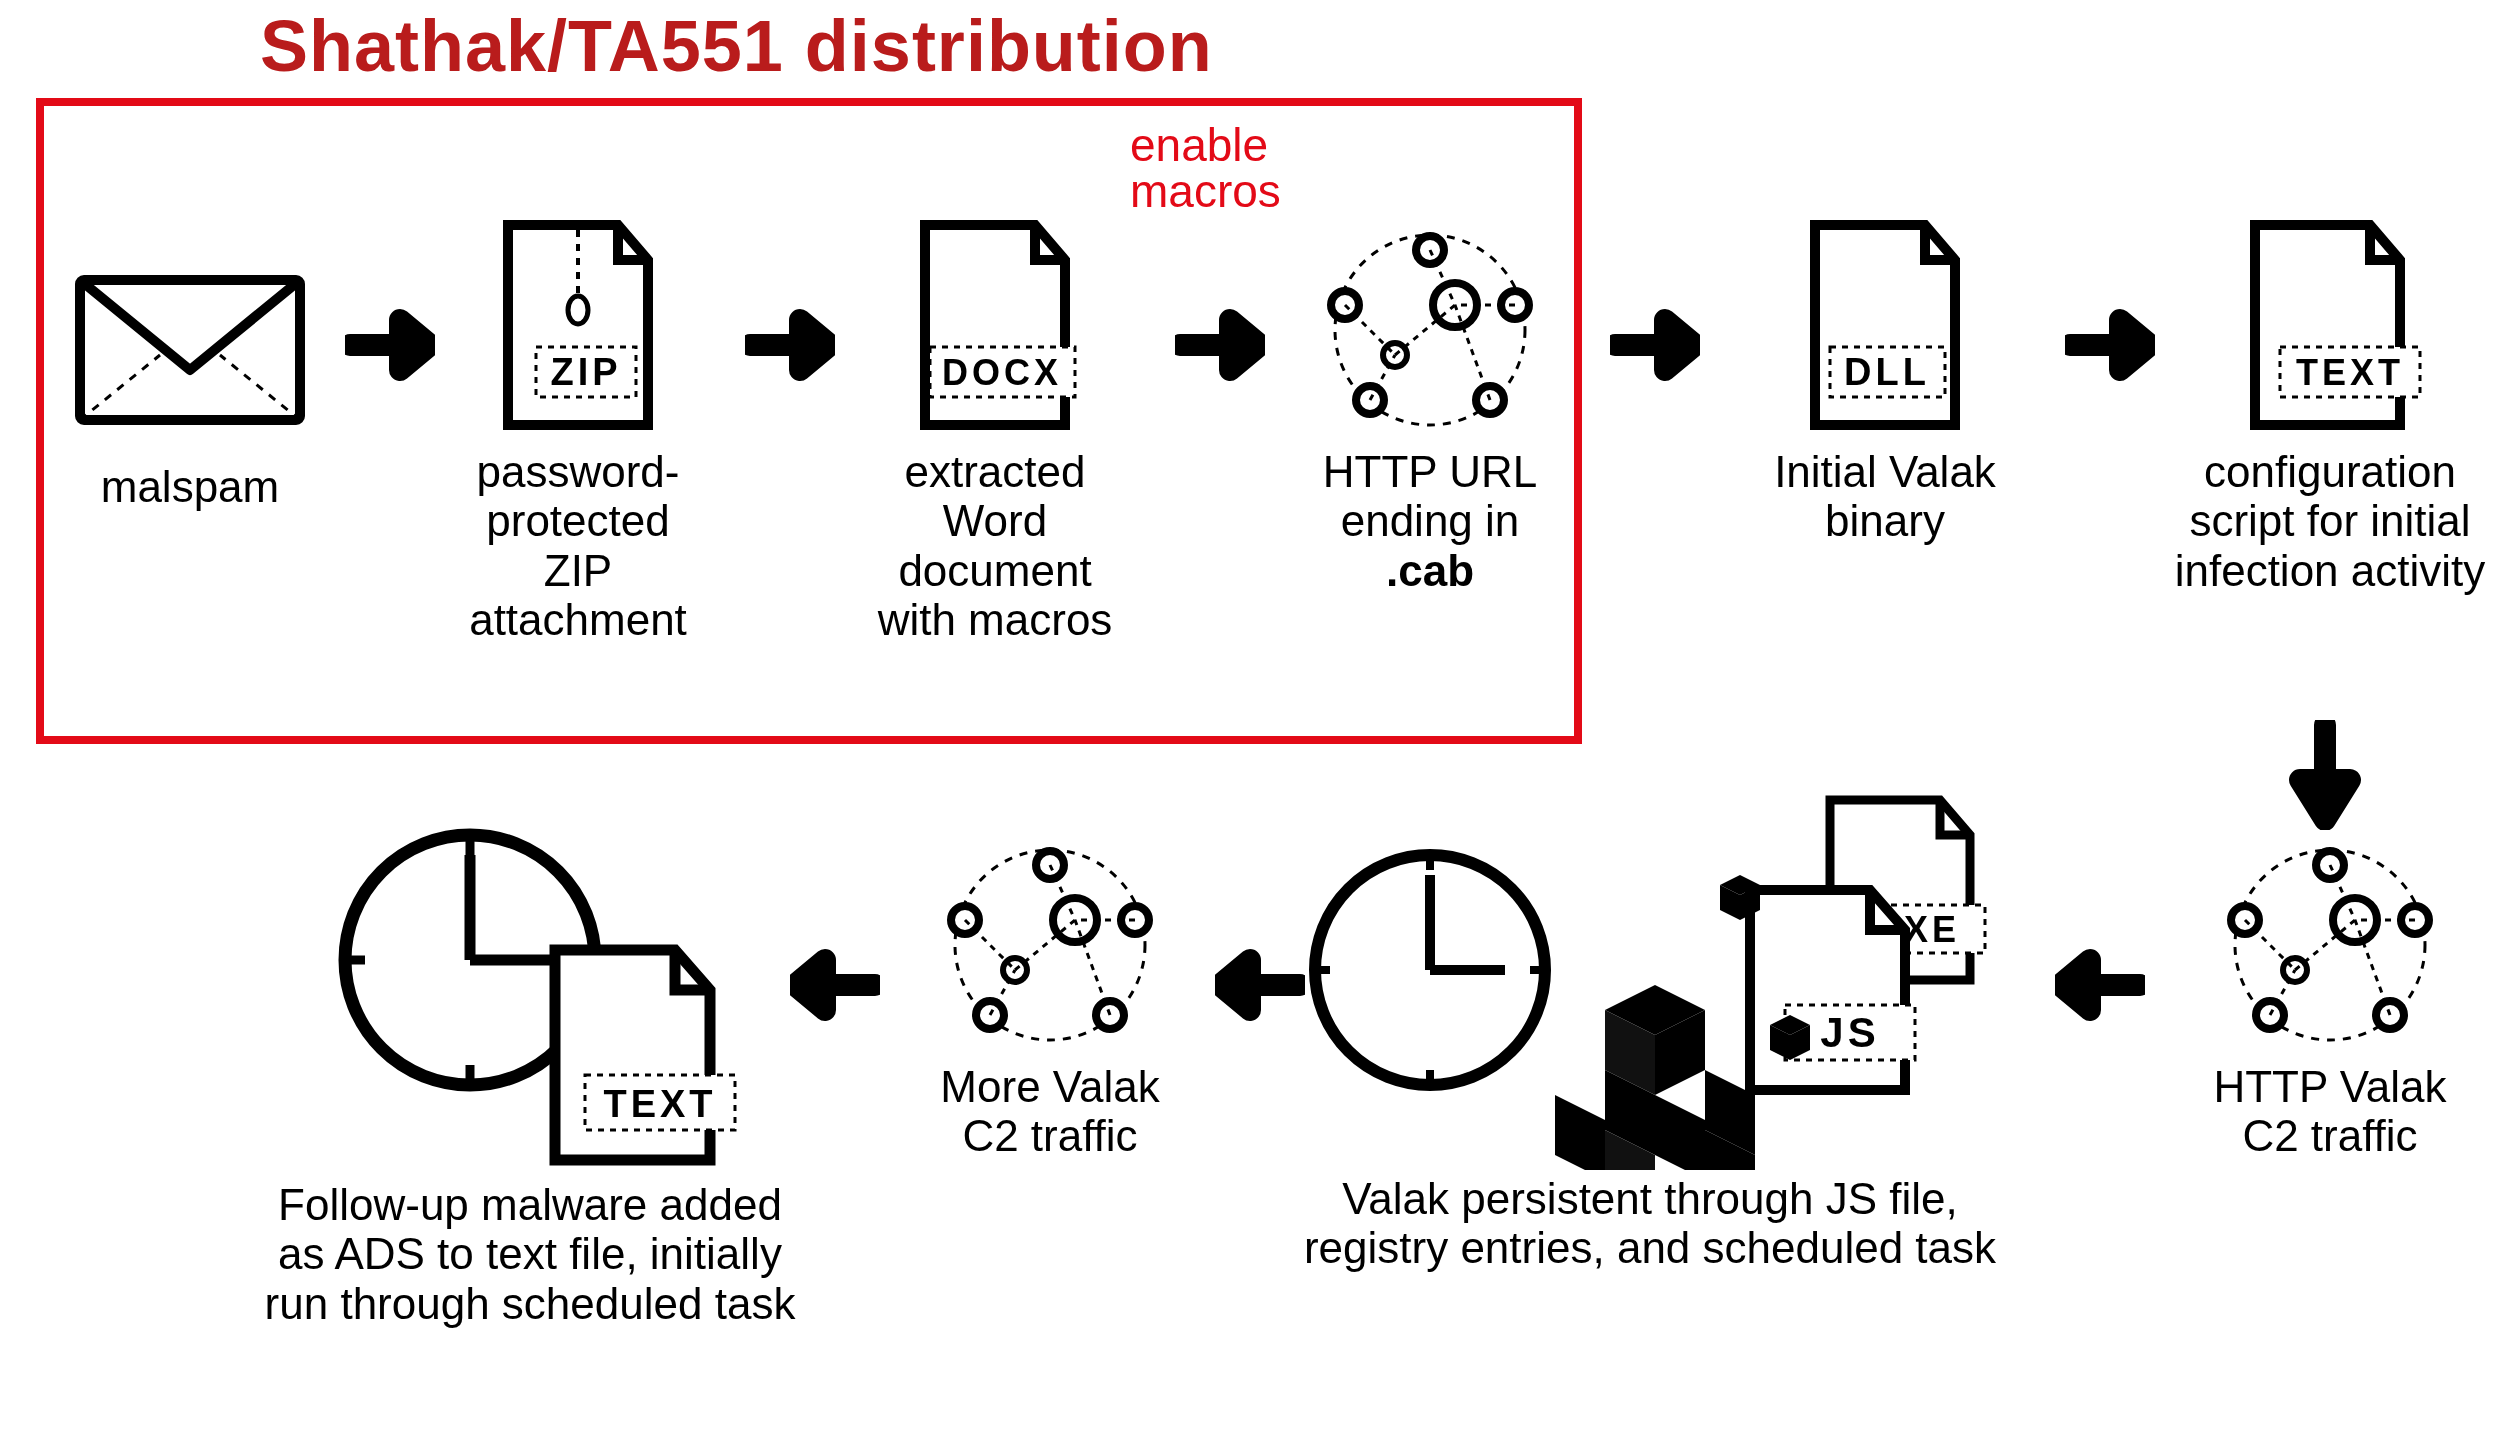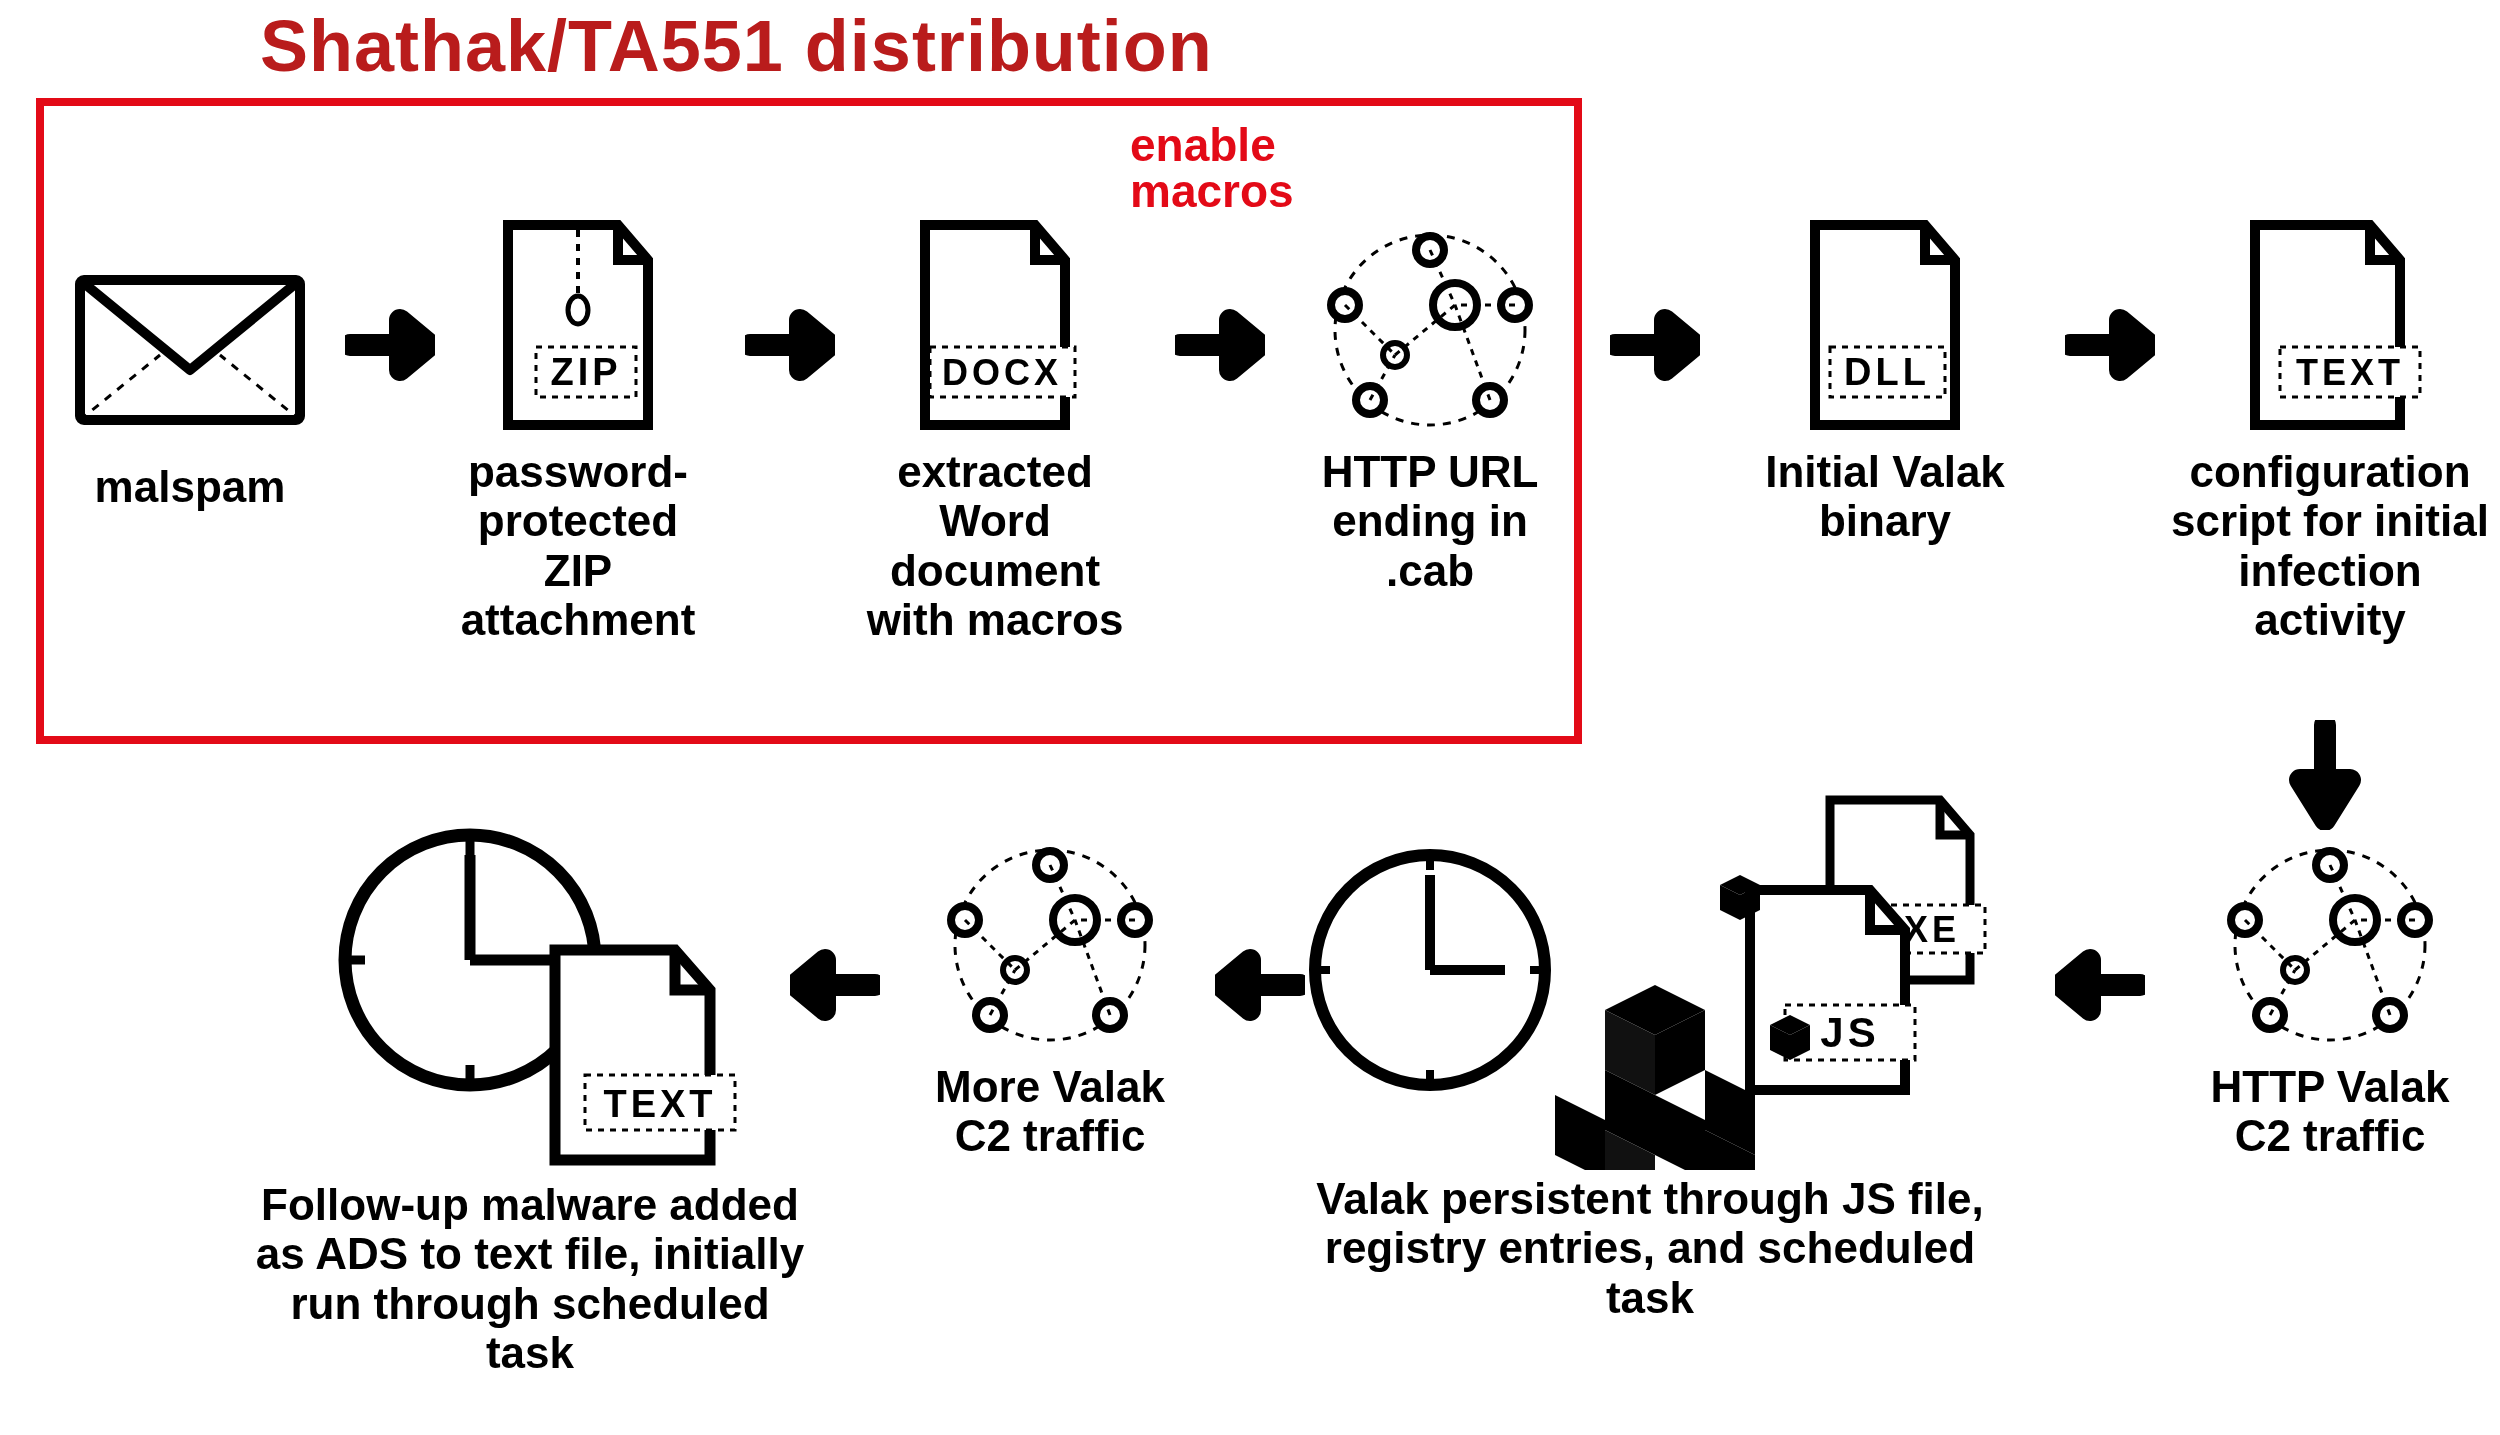--- a/index.html
+++ b/index.html
@@ -23,34 +23,34 @@
     letter-spacing: 1px;
   }
   .redbox {
     position: absolute;
     border: 8px solid #e30a17;
     background: transparent;
   }
   .enable-macros {
     position: absolute;
     color: #e30a17;
-    font-weight: 700;
+    font-weight: 400;
     font-size: 46px;
     line-height: 1.0;
     text-align: left;
   }
   .node {
     position: absolute;
     text-align: center;
   }
   .node .label {
     margin-top: 12px;
     font-size: 44px;
     line-height: 1.12;
-    font-weight: 700;
+    font-weight: 400;
   }
   .arrow {
     position: absolute;
   }
   svg { display: block; }
   .file-tag {
     font-family: "Segoe UI", Arial, sans-serif;
     font-weight: 600;
     letter-spacing: 4px;
   }

